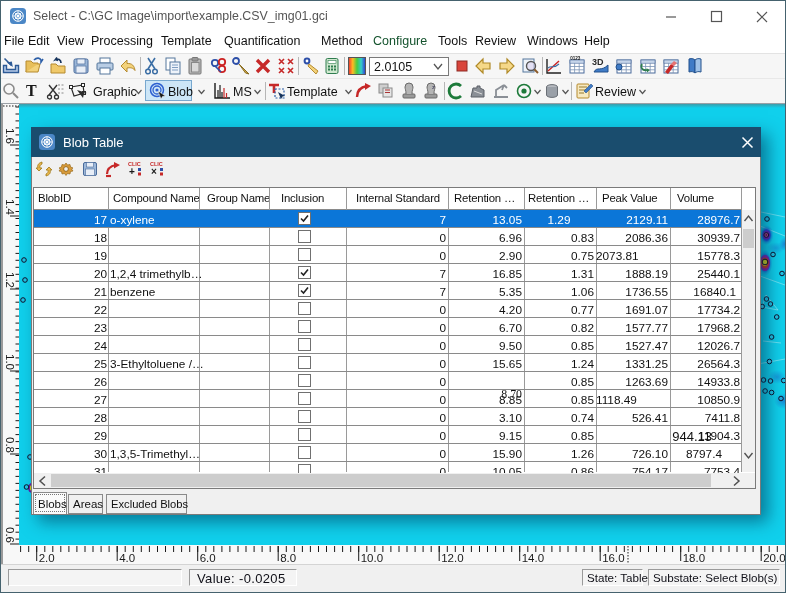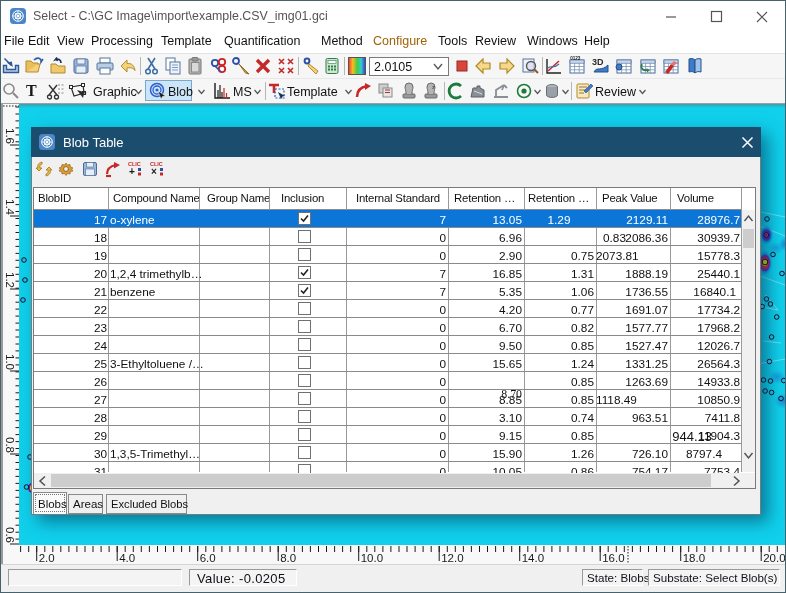--- a/index.html
+++ b/index.html
@@ -23,21 +23,21 @@
       <rect x="55.5" y="5.5" width="10" height="10" fill="none" stroke="#555" stroke-width="1.2"></rect>
       <path d="M101 6 L111 16 M111 6 L101 16" stroke="#555" stroke-width="1.2" fill="none"></path>
     </svg>
 <div class="tx" style="left:3px;top:33px;font-size:12.5px;color:#111;">File</div>
 <div class="tx" style="left:27px;top:33px;font-size:12.5px;color:#111;">Edit</div>
 <div class="tx" style="left:56px;top:33px;font-size:12.5px;color:#111;">View</div>
 <div class="tx" style="left:90px;top:33px;font-size:12.5px;color:#111;">Processing</div>
 <div class="tx" style="left:160px;top:33px;font-size:12.5px;color:#111;">Template</div>
 <div class="tx" style="left:223px;top:33px;font-size:12.5px;color:#111;">Quantification</div>
 <div class="tx" style="left:320px;top:33px;font-size:12.5px;color:#111;">Method</div>
-<div class="tx" style="left:372px;top:33px;font-size:12.5px;color:#a16207;">Configure</div>
+<div class="tx" style="left:372px;top:33px;font-size:12.5px;color:#14532d;">Configure</div>
 <div class="tx" style="left:437px;top:33px;font-size:12.5px;color:#111;">Tools</div>
 <div class="tx" style="left:474px;top:33px;font-size:12.5px;color:#111;">Review</div>
 <div class="tx" style="left:526px;top:33px;font-size:12.5px;color:#111;">Windows</div>
 <div class="tx" style="left:583px;top:33px;font-size:12.5px;color:#111;">Help</div>
 <div class="abs" style="left:0;top:52px;width:784px;height:51px;background:#f6f6f6;border-bottom:1px solid #9aa0a6;box-sizing:border-box;"></div>
 <div class="abs" style="left:0;top:52px;width:784px;height:1px;background:#e3e3e3;"></div>
 <div class="abs" style="left:0;top:77px;width:784px;height:1px;background:#e8e8e8;"></div>
 <svg class="abs" style="left:0px;top:55px" width="20" height="20" viewBox="0 0 20 20">
       <path d="M2.5 9.5 L2.5 16.5 L17.5 16.5 L17.5 9.5 L14.5 9.5 L14.5 13.5 L5.5 13.5 L5.5 9.5 Z" fill="#b8cde8" stroke="#2d5a96" stroke-width="1.4"></path>
       <path d="M3.5 2.5 L10.5 9.5" stroke="#2d5a96" stroke-width="1.6"></path>
@@ -554,21 +554,21 @@
 <text x="681.7" y="458" font-size="11.5" fill="#1a1a1a" font-family="Liberation Sans">18.0</text>
 <path d="M760.2 442 v15" stroke="#1a1a1a" stroke-width="1"></path>
 <text x="762.2" y="458" font-size="11.5" fill="#1a1a1a" font-family="Liberation Sans">20.0</text>
 <path d="M627 442 L627 460" stroke="#1a1a1a" stroke-width="1" stroke-dasharray="1.5 1.5"></path>
 </svg>
 <div class="abs" style="left:0;top:563px;width:784px;height:28px;background:#f0f0f0;border-top:1px solid #d4d4d4;"></div>
 <div class="abs" style="left:7px;top:568px;width:174px;height:17px;background:#f4f4f4;border:1px solid #9a9a9a;border-right-color:#fff;border-bottom-color:#fff;box-sizing:border-box;"></div>
 <div class="abs" style="left:188px;top:568px;width:108px;height:17px;background:#f4f4f4;border:1px solid #9a9a9a;border-right-color:#fff;border-bottom-color:#fff;box-sizing:border-box;"></div>
 <div class="tx" style="left:196px;top:570px;font-size:13px;letter-spacing:0.35px;color:#101018;">Value: -0.0205</div>
 <div class="abs" style="left:581px;top:568px;width:61px;height:17px;background:#f4f4f4;border:1px solid #9a9a9a;border-right-color:#fff;border-bottom-color:#fff;box-sizing:border-box;"></div>
-<div class="tx" style="left:586px;top:570px;font-size:11.6px;letter-spacing:0;color:#101018;">State: Blobs</div>
+<div class="tx" style="left:586px;top:570px;font-size:11.6px;letter-spacing:0;color:#101018;">State: Table</div>
 <div class="abs" style="left:647px;top:568px;width:132px;height:17px;background:#f4f4f4;border:1px solid #9a9a9a;border-right-color:#fff;border-bottom-color:#fff;box-sizing:border-box;"></div>
 <div class="tx" style="left:652px;top:570px;font-size:11.6px;letter-spacing:0;color:#101018;">Substate: Select Blob(s)</div>
 <div class="abs" style="left:30px;top:126px;width:730px;height:388px;background:#f0f0f0;border:1px solid #7a7a7a;box-sizing:border-box;box-shadow:7px 7px 16px rgba(0,50,80,0.55);"></div>
 <div class="abs" style="left:30px;top:126px;width:730px;height:30px;background:#1a4d6e;"></div>
 <svg class="abs" style="left:38px;top:133px" width="16" height="16" viewBox="0 0 16 16">
 <rect x="0" y="0" width="16" height="16" rx="3.5" fill="#4b87c6"></rect>
 <circle cx="8" cy="8" r="5.3" fill="none" stroke="#fff" stroke-width="1"></circle>
 <circle cx="8" cy="8" r="3" fill="none" stroke="#fff" stroke-width="1"></circle>
 <circle cx="8" cy="8" r="1.2" fill="#fff"></circle>
 <path d="M8 2.7 L8 13.3 M2.7 8 L13.3 8 M4.2 4.2 L11.8 11.8 M11.8 4.2 L4.2 11.8" stroke="#fff" stroke-width="0.7"></path>
@@ -640,21 +640,21 @@
 <div class="tx" style="left:523px;top:212px;width:70px;text-align:center;font-size:11.8px;color:#fff;">1.29</div>
 <div class="tx" style="left:595px;top:212px;width:72px;text-align:right;font-size:11.8px;color:#fff;">2129.11</div>
 <div class="tx" style="left:669px;top:212px;width:70px;text-align:right;font-size:11.8px;color:#fff;">28976.7</div>
 <div class="abs" style="left:33px;top:244px;width:707px;height:1px;background:#8a8a8a;"></div>
 <div class="tx" style="left:32px;top:230px;width:74px;text-align:right;font-size:11.8px;color:#111;">18</div>
 <svg class="abs" style="left:297px;top:229px" width="13" height="13" viewBox="0 0 13 13">
       <rect x="0.5" y="0.5" width="12" height="12" fill="#fff" stroke="#707070"></rect>
     </svg>
 <div class="tx" style="left:345px;top:230px;width:100px;text-align:right;font-size:11.8px;color:#111;">0</div>
 <div class="tx" style="left:447px;top:230px;width:74px;text-align:right;font-size:11.8px;color:#111;">6.96</div>
-<div class="tx" style="left:523px;top:230px;width:70px;text-align:right;font-size:11.8px;color:#111;padding-left:32px;">0.83</div>
+<div class="tx" style="left:523px;top:230px;width:70px;text-align:right;font-size:11.8px;color:#111;">0.83</div>
 <div class="tx" style="left:595px;top:230px;width:72px;text-align:right;font-size:11.8px;color:#111;">2086.36</div>
 <div class="tx" style="left:669px;top:230px;width:70px;text-align:right;font-size:11.8px;color:#111;">30939.7</div>
 <div class="abs" style="left:33px;top:262px;width:707px;height:1px;background:#8a8a8a;"></div>
 <div class="tx" style="left:32px;top:248px;width:74px;text-align:right;font-size:11.8px;color:#111;">19</div>
 <svg class="abs" style="left:297px;top:247px" width="13" height="13" viewBox="0 0 13 13">
       <rect x="0.5" y="0.5" width="12" height="12" fill="#fff" stroke="#707070"></rect>
     </svg>
 <div class="tx" style="left:345px;top:248px;width:100px;text-align:right;font-size:11.8px;color:#111;">0</div>
 <div class="tx" style="left:447px;top:248px;width:74px;text-align:right;font-size:11.8px;color:#111;">2.90</div>
 <div class="tx" style="left:523px;top:248px;width:70px;text-align:right;font-size:11.8px;color:#111;">0.75</div>
@@ -746,21 +746,21 @@
 <div class="tx" style="left:595px;top:392px;width:72px;font-size:11.8px;color:#111;">1118.49</div>
 <div class="tx" style="left:669px;top:392px;width:70px;text-align:right;font-size:11.8px;color:#111;">10850.9</div>
 <div class="abs" style="left:33px;top:424px;width:707px;height:1px;background:#8a8a8a;"></div>
 <div class="tx" style="left:32px;top:410px;width:74px;text-align:right;font-size:11.8px;color:#111;">28</div>
 <svg class="abs" style="left:297px;top:409px" width="13" height="13" viewBox="0 0 13 13">
       <rect x="0.5" y="0.5" width="12" height="12" fill="#fff" stroke="#707070"></rect>
     </svg>
 <div class="tx" style="left:345px;top:410px;width:100px;text-align:right;font-size:11.8px;color:#111;">0</div>
 <div class="tx" style="left:447px;top:410px;width:74px;text-align:right;font-size:11.8px;color:#111;">3.10</div>
 <div class="tx" style="left:523px;top:410px;width:70px;text-align:right;font-size:11.8px;color:#111;">0.74</div>
-<div class="tx" style="left:595px;top:410px;width:72px;text-align:right;font-size:11.8px;color:#111;">963.51</div>
+<div class="tx" style="left:595px;top:410px;width:72px;text-align:right;font-size:11.8px;color:#111;">526.41</div>
 <div class="tx" style="left:669px;top:410px;width:70px;text-align:right;font-size:11.8px;color:#111;">7411.8</div>
 <div class="abs" style="left:33px;top:442px;width:707px;height:1px;background:#8a8a8a;"></div>
 <div class="tx" style="left:32px;top:428px;width:74px;text-align:right;font-size:11.8px;color:#111;">29</div>
 <svg class="abs" style="left:297px;top:427px" width="13" height="13" viewBox="0 0 13 13">
       <rect x="0.5" y="0.5" width="12" height="12" fill="#fff" stroke="#707070"></rect>
     </svg>
 <div class="tx" style="left:345px;top:428px;width:100px;text-align:right;font-size:11.8px;color:#111;">0</div>
 <div class="tx" style="left:447px;top:428px;width:74px;text-align:right;font-size:11.8px;color:#111;">9.15</div>
 <div class="tx" style="left:523px;top:428px;width:70px;text-align:right;font-size:11.8px;color:#111;">0.85</div>
 <div class="tx" style="left:595px;top:428px;width:72px;text-align:right;font-size:13px;color:#111;padding-left:44px;">944.13</div>

